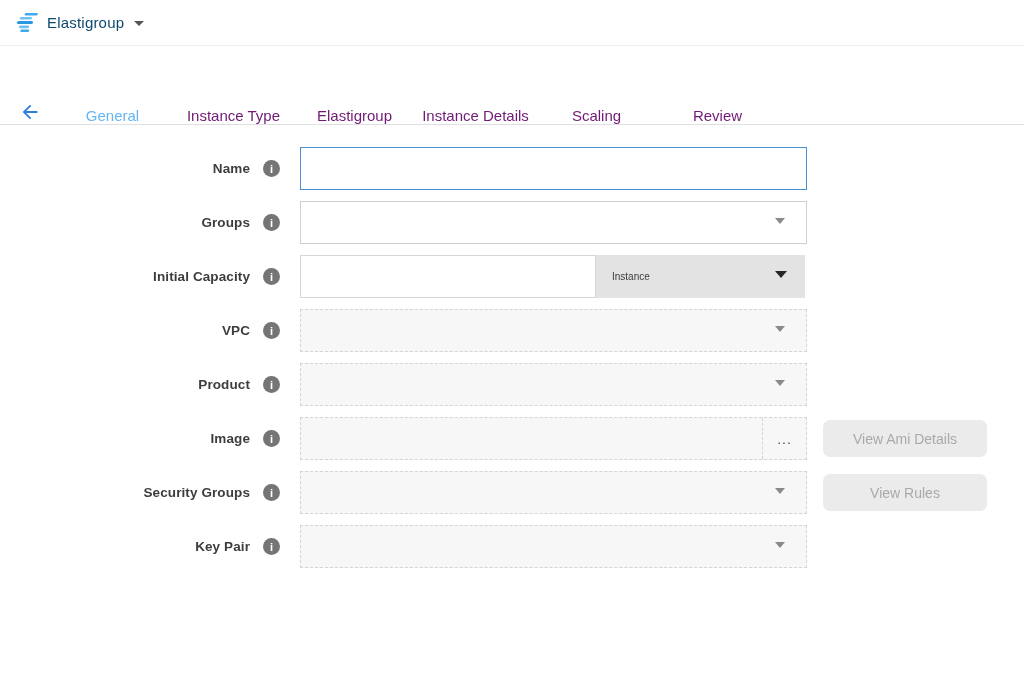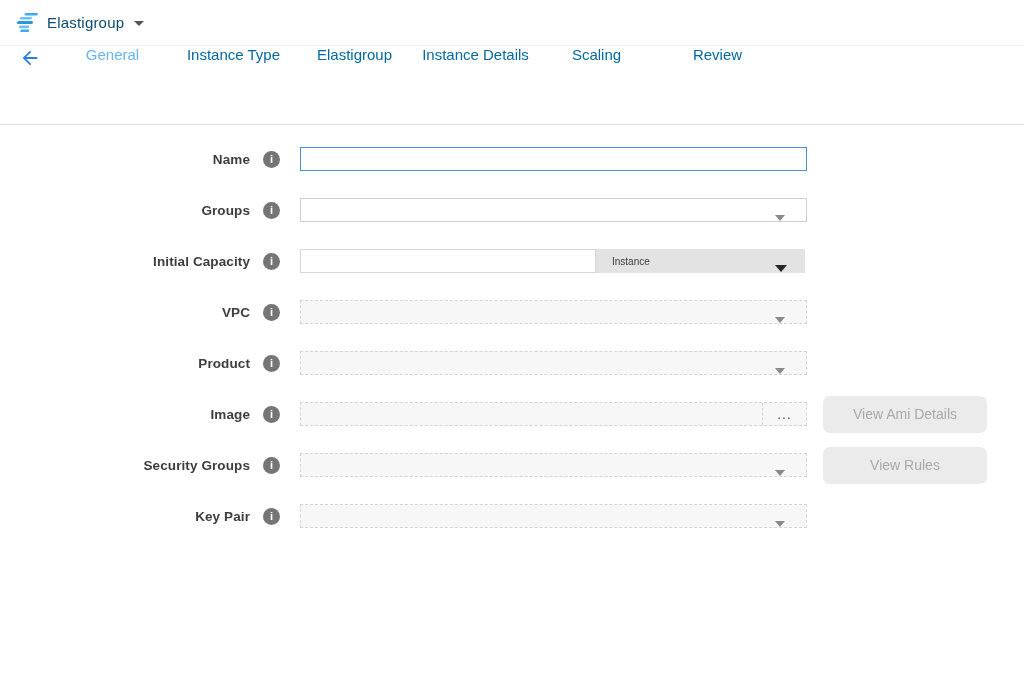--- a/index.html
+++ b/index.html
@@ -31,48 +31,48 @@
     border-right: 5px solid transparent;
     border-top: 5px solid #555;
     margin-left: 10px;
     margin-top: 2px;
   }
 
   
   .tabbar {
     height: 79px;
     display: flex;
-    align-items: flex-start;
+    align-items: flex-end;
     border-bottom: 1px solid #e0e0e0;
     background: #fff;
   }
   .back-btn {
     width: 24px; height: 24px;
     margin-left: 18px;
     display: flex; align-items: center; justify-content: center;
     cursor: pointer;
   }
   .tabs { display: flex; margin-left: 10px; }
   .tab {
     width: 121px;
     text-align: center;
     font-size: 15px;
-    color: #0369a1;
+    color: #701a75;
     cursor: pointer;
     white-space: nowrap;
   }
   .tab.active { color: #64b5f6; }
 
   
   .form { padding-top: 22px; }
   .row {
     display: flex;
     align-items: center;
-    height: 24px;
-    margin-bottom: 27px;
+    height: 43px;
+    margin-bottom: 11px;
   }
   .label {
     width: 250px;
     text-align: right;
     font-size: 13.5px;
     font-weight: bold;
     color: #3d3d3d;
     letter-spacing: .1px;
   }
   .info {

